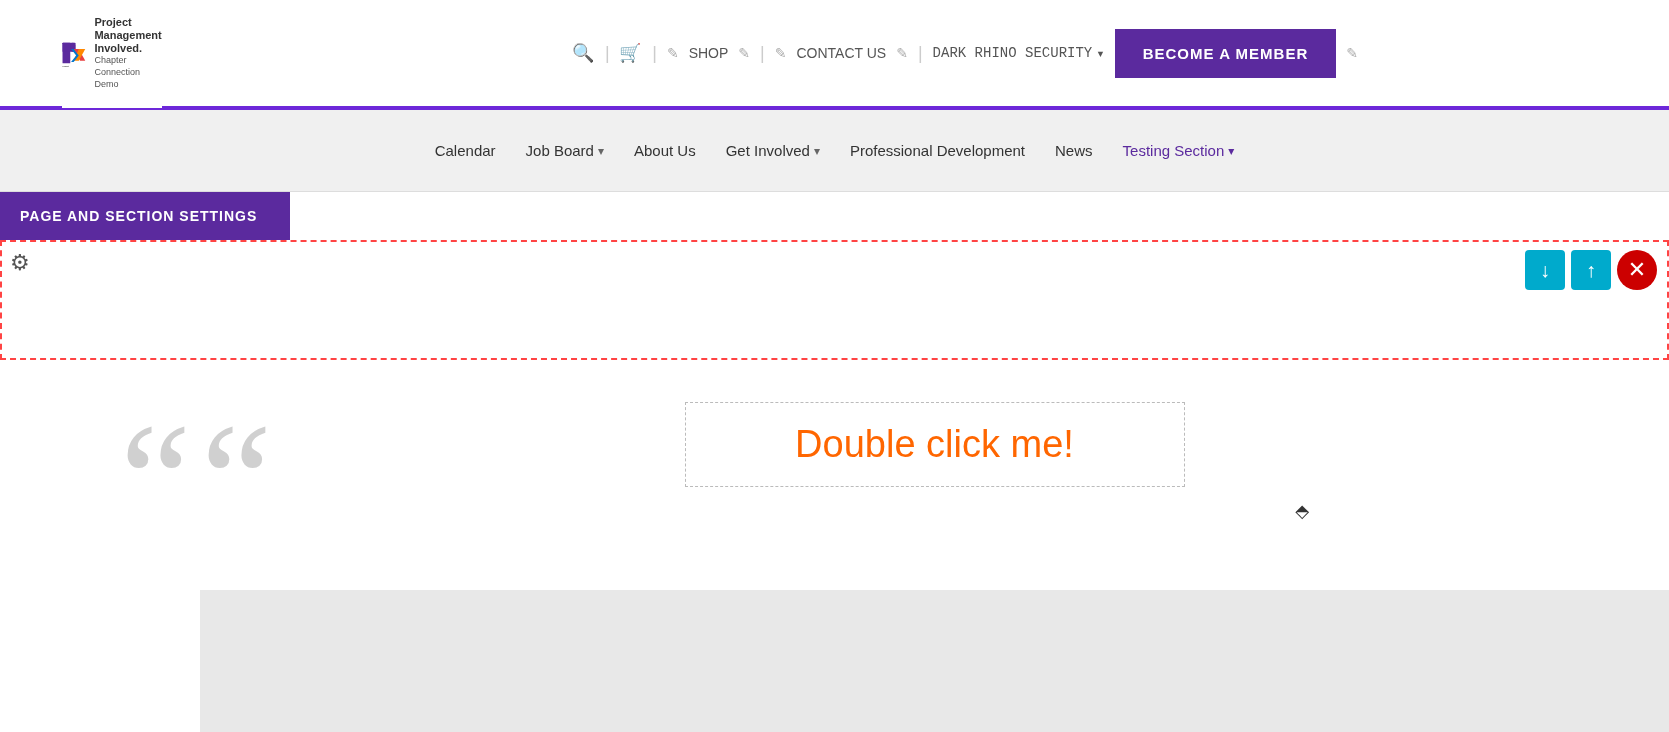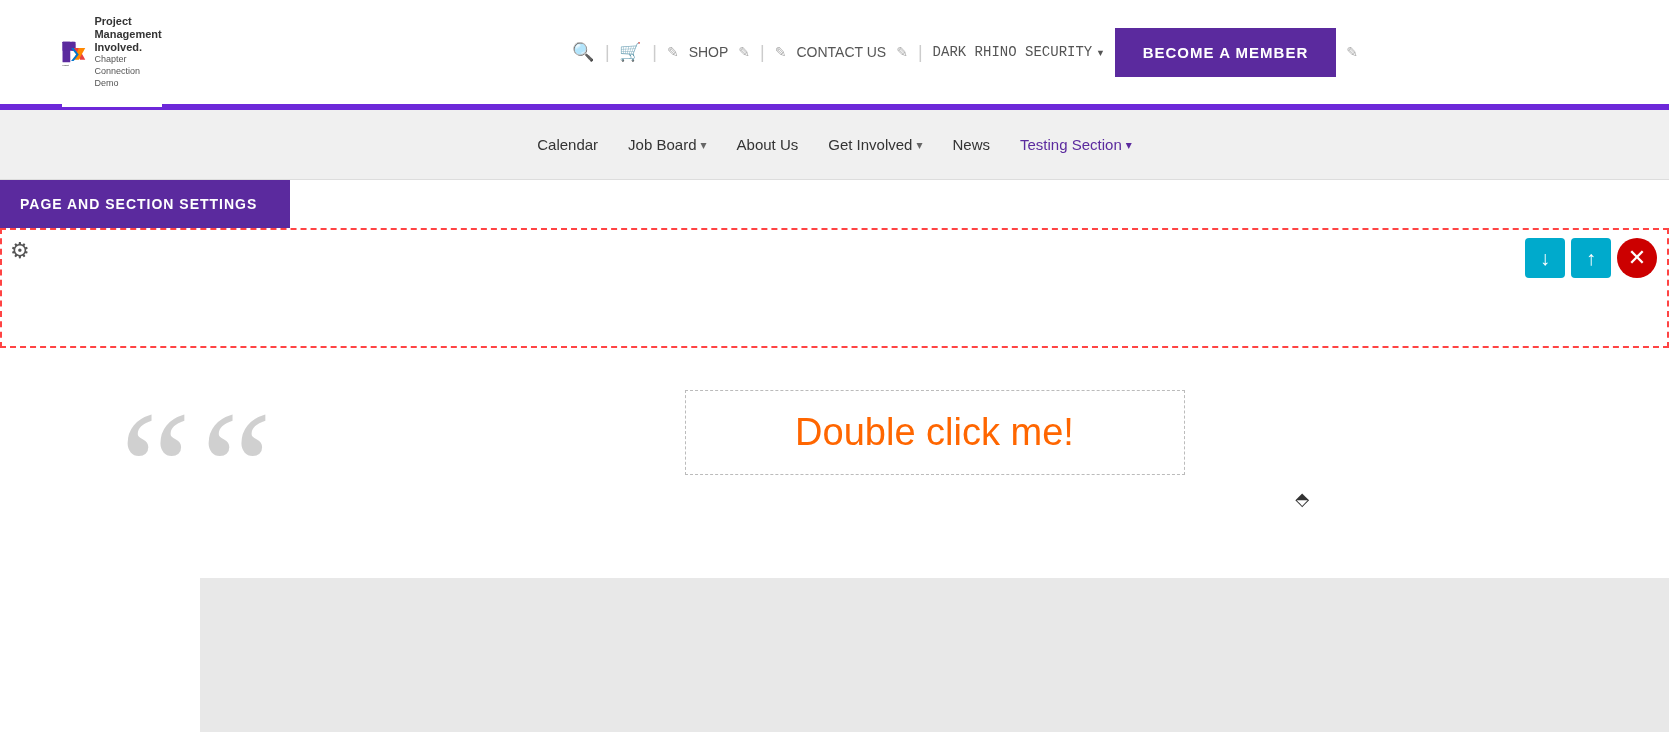--- a/index.html
+++ b/index.html
@@ -5,21 +5,21 @@
     * { margin: 0; padding: 0; box-sizing: border-box; }
     body { font-family: Arial, sans-serif; background: #fff; overflow-x: hidden; }
 
     
     .top-bar {
       display: flex;
       align-items: center;
       padding: 0 20px;
       height: 110px;
       background: #fff;
-      border-bottom: 6px solid #6d28d9;
+      border-bottom: 4px solid #6d28d9;
       position: relative;
     }
     .logo-box {
       width: 110px;
       height: 110px;
       background: #fff;
       display: flex;
       align-items: center;
       justify-content: center;
       overflow: hidden;
@@ -99,21 +99,21 @@
       letter-spacing: 1px;
     }
 
     
     .nav-bar {
       background: #f0f0f0;
       display: flex;
       align-items: center;
       justify-content: center;
       padding: 0 20px;
-      height: 70px;
+      height: 82px;
       border-bottom: 1px solid #ddd;
     }
     .nav-items {
       display: flex;
       align-items: center;
       gap: 30px;
       list-style: none;
     }
     .nav-item {
       font-size: 15px;
@@ -358,20 +358,21 @@
     <span class="pencil-icon">✎</span>
   </div>
 </div>
 
 <nav class="nav-bar">
   <ul class="nav-items">
     <li class="nav-item">Calendar</li>
     <li class="nav-item has-dropdown">Job Board</li>
     <li class="nav-item">About Us</li>
     <li class="nav-item has-dropdown">Get Involved</li>
+    <li class="nav-item">Professional Development</li>
     <li class="nav-item">News</li>
     <li class="nav-item has-dropdown testing">Testing Section</li>
   </ul>
 </nav>
 
 <div style="position:relative; display:flex; align-items:stretch;">
   <div class="section-settings-bar">PAGE AND SECTION SETTINGS</div>
 </div>
 
 <div class="edit-zone">

